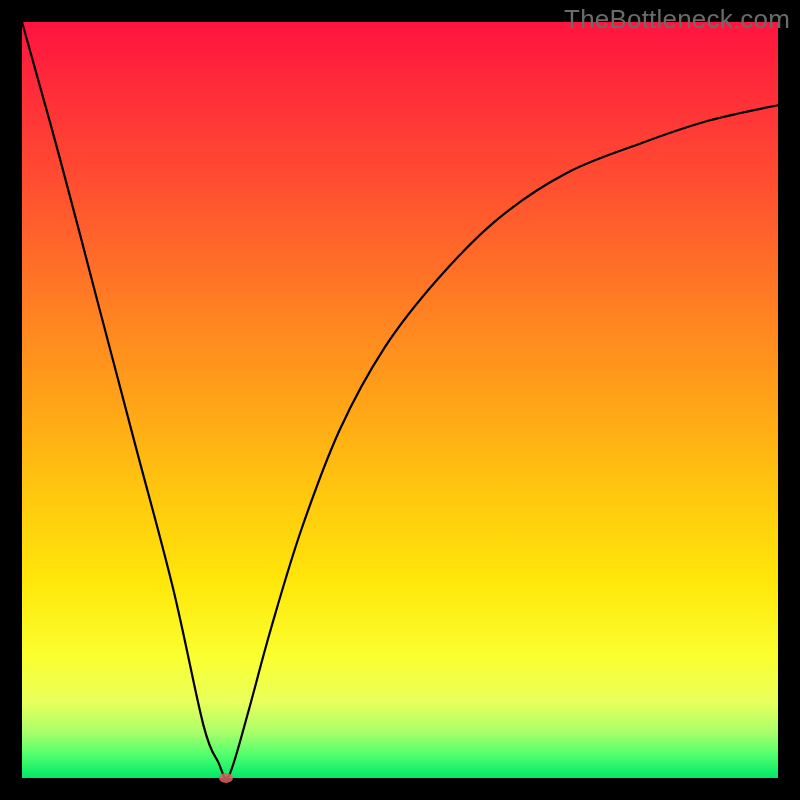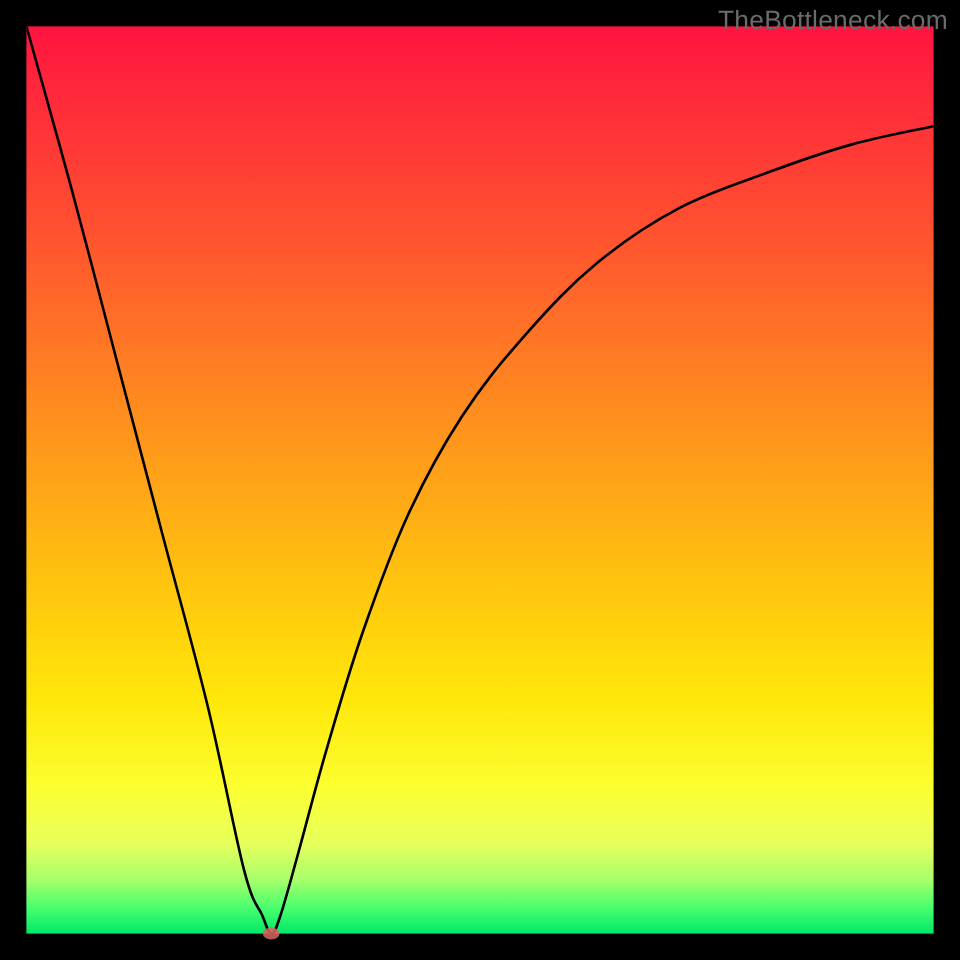--- a/index.html
+++ b/index.html
@@ -38,21 +38,21 @@
       #a8ff6a 94%,
       #4eff6e 97%,
       #00e868 100%
     );
   }
   .watermark {
     position: absolute;
     top: 4px;
     right: 10px;
     color: #6b6b6b;
-    font-size: 22px;
+    font-size: 26px;
     font-weight: 500;
     letter-spacing: 0.2px;
     user-select: none;
   }
   svg.curve {
     position: absolute;
     left: 0;
     top: 0;
     width: 756px;
     height: 756px;

